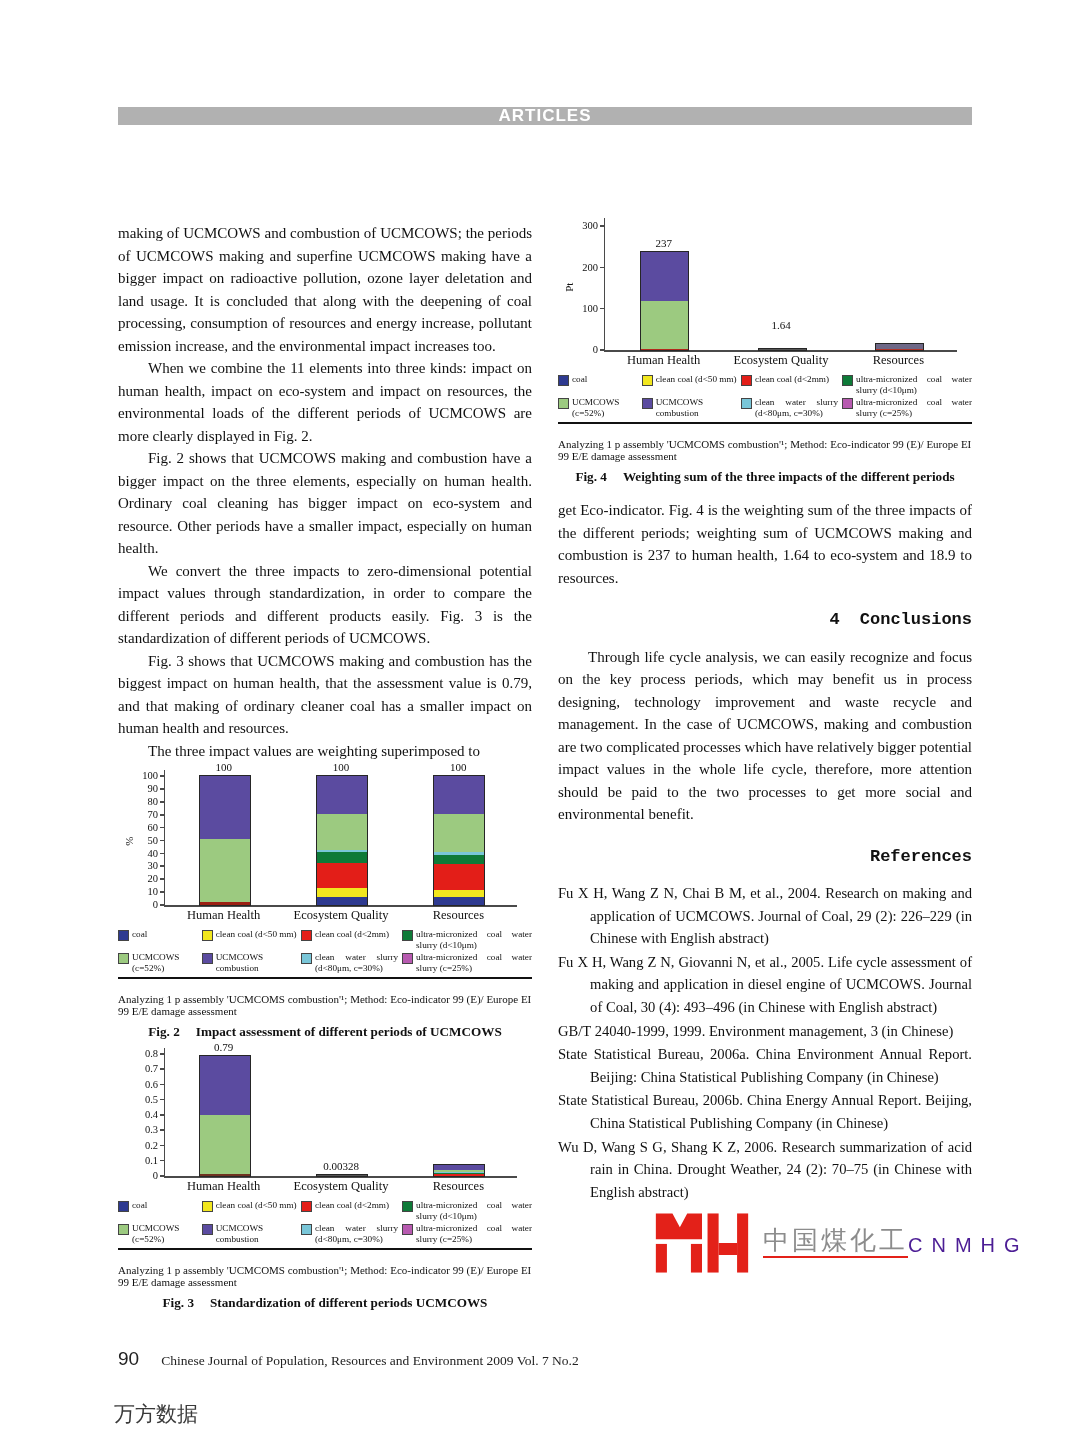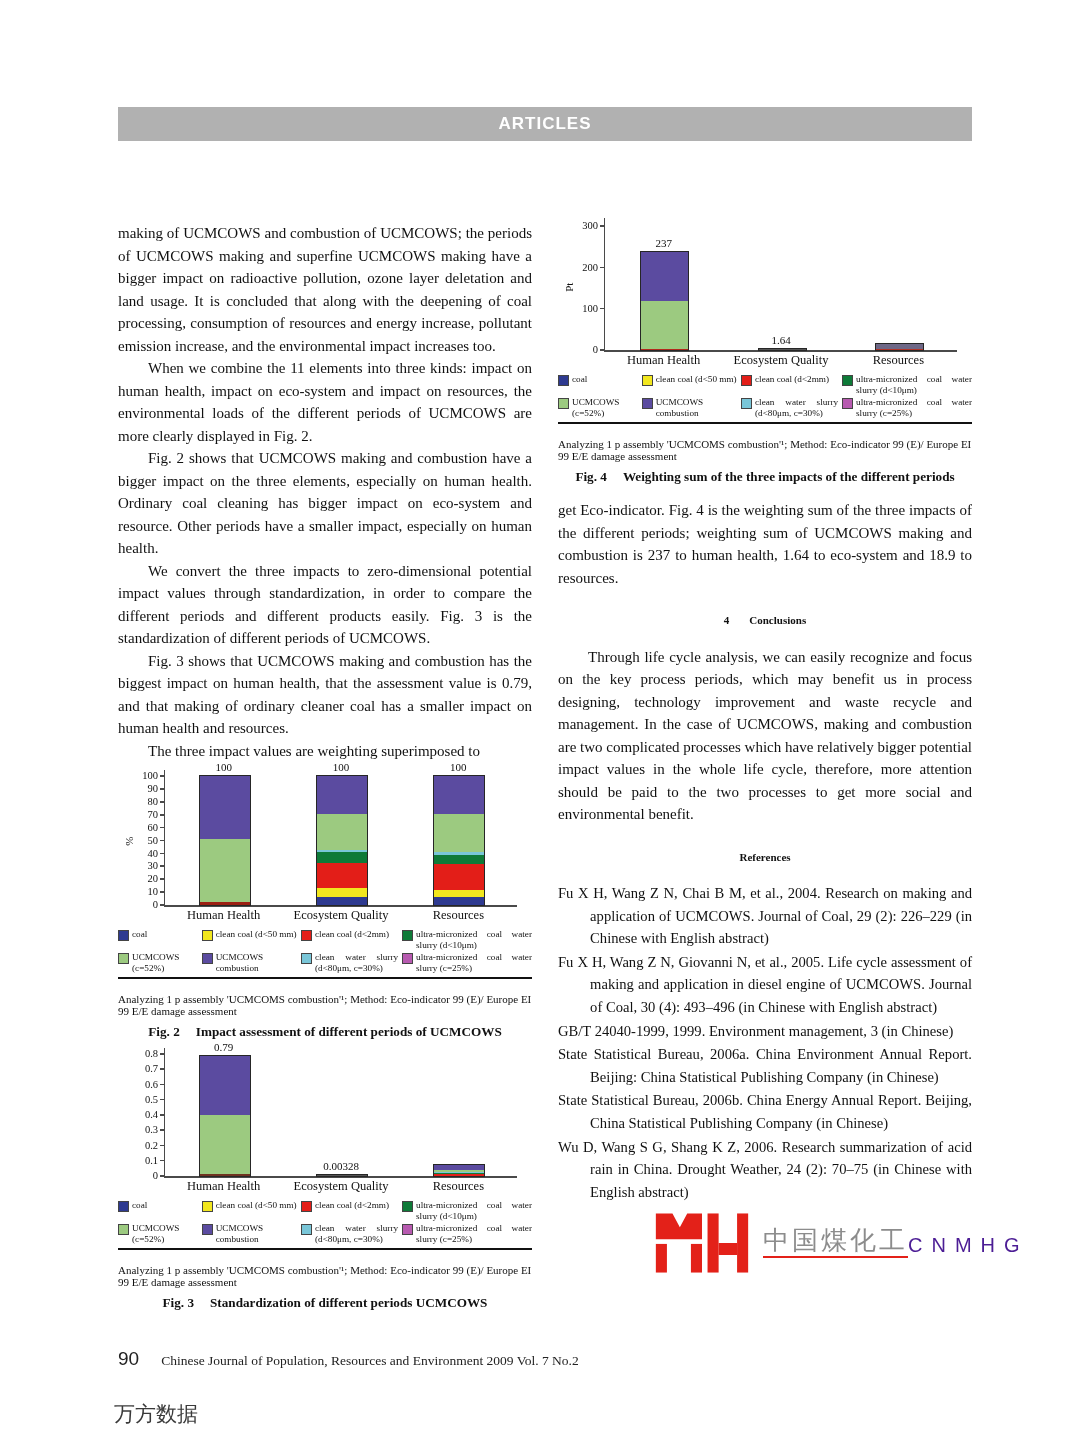--- a/index.html
+++ b/index.html
@@ -1,28 +1,28 @@
 <!DOCTYPE html>
 <html><head>
 <meta charset="utf-8">
 <style>
   html,body{margin:0;padding:0;background:#e9e9e9;}
   .page{position:relative;width:1072px;height:1455px;background:#ffffff;margin:0 auto;
         font-family:"Liberation Serif",serif;color:#111;overflow:hidden;}
-  .banner{position:absolute;left:118px;top:107px;width:854px;height:34px;background:#b1b1b1;
+  .banner{position:absolute;left:118px;top:107px;width:854px;height:18px;background:#b1b1b1;
           display:flex;align-items:center;justify-content:center;
           font-family:"Liberation Sans",sans-serif;font-weight:bold;font-size:17px;
           color:#ffffff;letter-spacing:1px;}
   .col{position:absolute;top:222px;width:414px;font-size:15px;line-height:22.5px;text-align:justify;}
   .col-left{left:118px;}
   .col-right{left:558px;}
   p.para{margin:0;text-indent:2em;}
   p.para.no-indent{text-indent:0;}
-  h3.sect{font-family:Liberation Serif, serif;font-weight:bold;font-size:11px;
-          margin:20px 0 14px 0;text-align:center;}
+  h3.sect{font-family:Liberation Mono, monospace;font-weight:bold;font-size:17px;
+          margin:20px 0 14px 0;text-align:right;}
   h3.sect .num{margin-right:20px;}
   .refs{margin-top:4px;}
   .ref{margin:0;padding-left:2.2em;text-indent:-2.2em;line-height:22.6px;font-size:14.6px;text-align:justify;}
   .ref + .ref{margin-top:1px;}
 
   
   .figure{margin-top:8px;}
   .chart-zone{position:relative;margin-left:46px;}
   .plot{position:relative;border-left:1.5px solid #4a4a4a;border-bottom:2px solid #4a4a4a;
         width:352px;overflow:visible;}
@@ -274,21 +274,21 @@
             <div class="bar" style="left: 35.1667px; width: 47px;">
               <div class="seg" title="clean coal (d&lt;2mm)" style="height: 1.2375px; background: rgb(178, 40, 28);"></div>
               <div class="seg" title="UCMCOWS (c=52%)" style="height: 48.2625px; background: rgb(156, 202, 128);"></div>
               <div class="seg" title="UCMCOWS combustion" style="height: 48.2625px; background: rgb(91, 75, 160);"></div>
             </div>
             <div class="val-label" style="left: 13.6667px; top: 19.2375px;">237</div>
             <div class="cat-label" style="left: -21.3333px; top: 135px;">Human Health</div>
             <div class="bar" style="left: 152.5px; width: 47px;">
               <div class="seg" title="total" style="height: 1px; background: rgb(85, 85, 85);"></div>
             </div>
-            <div class="val-label" style="left: 131px; top: 116px;">1.64</div>
+            <div class="val-label" style="left: 131px; top: 101px;">1.64</div>
             <div class="cat-label" style="left: 96px; top: 135px;">Ecosystem Quality</div>
             <div class="bar" style="left: 269.833px; width: 47px;">
               <div class="seg" title="clean coal (d&lt;2mm)" style="height: 1.03125px; background: rgb(178, 51, 38);"></div>
               <div class="seg" title="other periods" style="height: 5.23875px; background: rgb(110, 104, 135);"></div>
             </div>
             <div class="cat-label" style="left: 213.333px; top: 135px;">Resources</div>
           </div>
           <div class="cats-spacer"></div>
         </div>
       <div class="legend">

